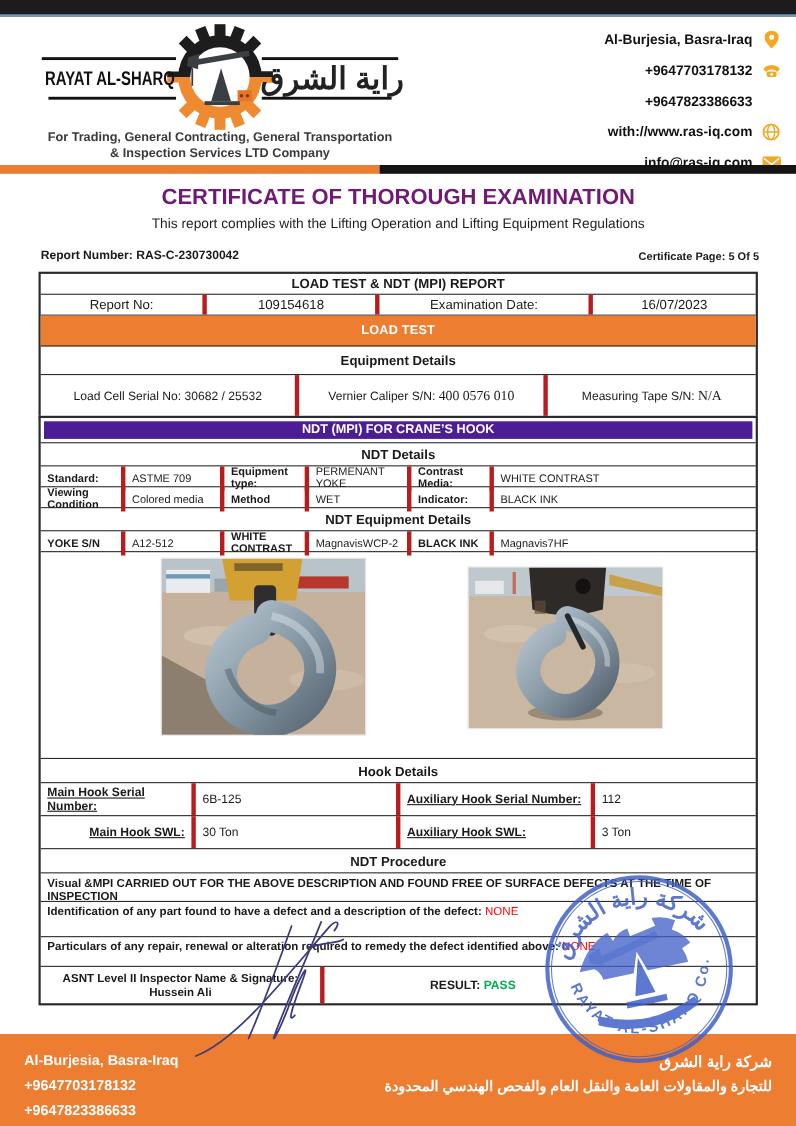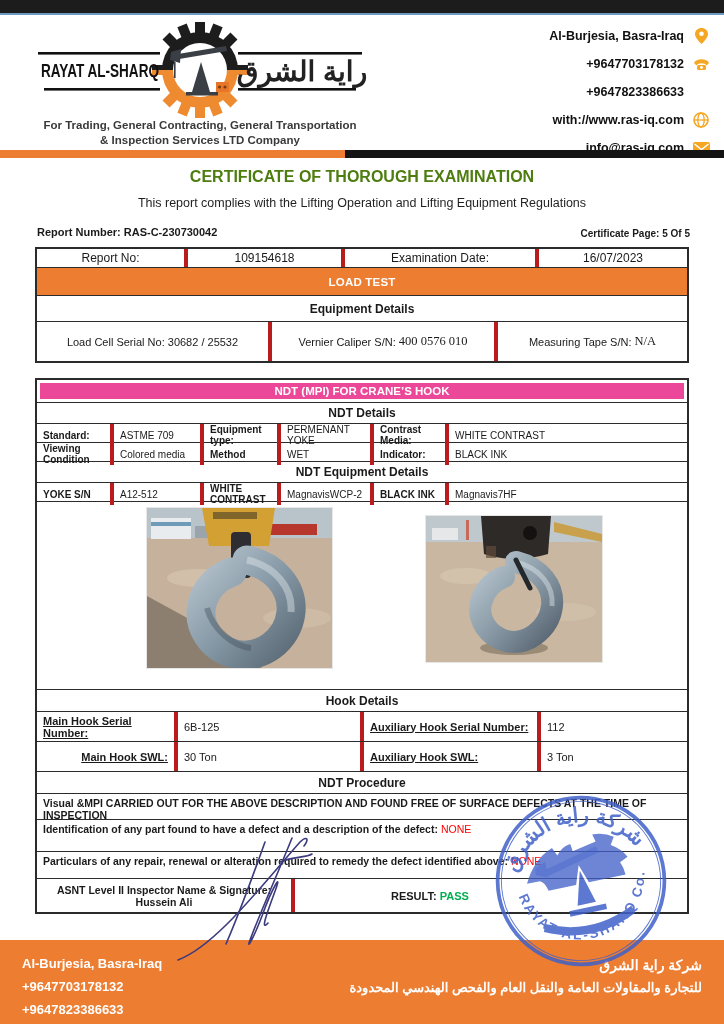--- a/index.html
+++ b/index.html
@@ -10,38 +10,38 @@
   .topbar{left:0;top:0;width:724px;height:13px;background:#1c1c1c;border-bottom:2px solid #6d98c0}
   
   .tagline{left:20px;top:118px;width:360px;text-align:center;font-weight:bold;font-size:11.5px;color:#3a3a3a;line-height:15px}
   .contacts{right:14px;top:22px;display:flex;flex-direction:column;gap:0}
   .contact-row{display:flex;align-items:center;justify-content:flex-end;height:28px;font-size:12.5px;font-weight:600;color:#111}
   .contact-ic{width:18px;height:16px;margin-left:8px;display:flex;align-items:center;justify-content:center}
   
   .div-orange{left:0;top:150px;width:345px;height:8px;background:#ED7D31}
   .div-black{left:345px;top:150px;width:379px;height:8px;background:#141414}
   
-  .title{left:0;top:168px;width:724px;text-align:center;font-size:16px;font-weight:bold;color:#4d7c0f}
+  .title{left:0;top:168px;width:724px;text-align:center;font-size:20px;font-weight:bold;color:#701a75}
   .subtitle{left:0;top:196px;width:724px;text-align:center;font-size:12.5px;color:#1f1f1f}
   .repnum{left:37px;top:226px;font-size:11px;font-weight:bold}
   .certpage{right:34px;top:228px;font-size:10px;font-weight:bold}
   
   .tbl{left:35px;width:654px;border:2px solid #2b2b2b;box-sizing:border-box;background:#fff}
   .trow{box-sizing:border-box;border-bottom:1px solid #2b2b2b;display:flex;align-items:center;justify-content:center;position:relative}
   .trow.last{border-bottom:none}
   .grid{display:grid;padding:0;justify-content:stretch;align-items:stretch}
   .cell{box-sizing:border-box;border-right:4px solid #b91c1c;display:flex;align-items:center;padding:0 6px;height:100%;font-size:10px}
   .cell.end{border-right:none}
   .c{justify-content:center;text-align:center}
   .r{justify-content:flex-end;text-align:left}
   .b{font-weight:bold}
   .u{text-decoration:underline}
   .fs12{font-size:12px}.fs11{font-size:11px}
   .banner{background:#ED7D31;color:#fff;font-weight:bold;font-size:11.5px;letter-spacing:.2px}
-  .banner-in{background:#ec4899;color:#fff;font-weight:bold;font-size:11.5px;width:calc(100% - 6px);height:calc(100% - 6px);
+  .banner-in{background:#4c1d95;color:#fff;font-weight:bold;font-size:11.5px;width:calc(100% - 6px);height:calc(100% - 6px);
              margin:3px;display:flex;align-items:center;justify-content:center}
   .serif{font-family:"Liberation Serif",serif;font-size:12.5px}
   .proc{align-items:flex-start;justify-content:flex-start;padding:3px 6px;font-size:10.5px;font-weight:bold}
   .red{color:#FF0000;font-weight:normal}
   .green{color:#00B050;font-weight:bold}
   
   .footer{left:0;top:940px;width:724px;height:84px;background:#ED7D31;color:#fff;z-index:1}
   .f-left{position:absolute;left:22px;top:12px;font-size:13px;font-weight:bold;line-height:23px}
   .f-right{position:absolute;right:22px;top:14px;text-align:right;direction:rtl;font-weight:bold}
   .f-ar1{font-size:14px;line-height:22px}
@@ -157,20 +157,21 @@
 
 <div class="abs div-orange"></div>
 <div class="abs div-black"></div>
 
 <div class="abs title">CERTIFICATE OF THOROUGH EXAMINATION</div>
 <div class="abs subtitle">This report complies with the Lifting Operation and Lifting Equipment Regulations</div>
 <div class="abs repnum">Report Number: RAS-C-230730042</div>
 <div class="abs certpage">Certificate Page: 5 Of 5</div>
 
 <div class="abs tbl" style="top:247px">
+  <div class="trow hdr b fs12" style="height:19px">LOAD TEST &amp; NDT (MPI) REPORT</div>
   <div class="trow grid" style="height:19px;grid-template-columns:151px 157px 194px 148px">
     <div class="cell c fs12">Report No:</div>
     <div class="cell c fs12">109154618</div>
     <div class="cell c fs12">Examination Date:</div>
     <div class="cell c fs12 end">16/07/2023</div>
   </div>
   <div class="trow banner" style="height:28px">LOAD TEST</div>
   <div class="trow b fs12" style="height:26px">Equipment Details</div>
   <div class="trow grid last" style="height:39px;grid-template-columns:235px 226px 189px">
     <div class="cell c fs11">Load Cell Serial No: 30682 / 25532</div>

